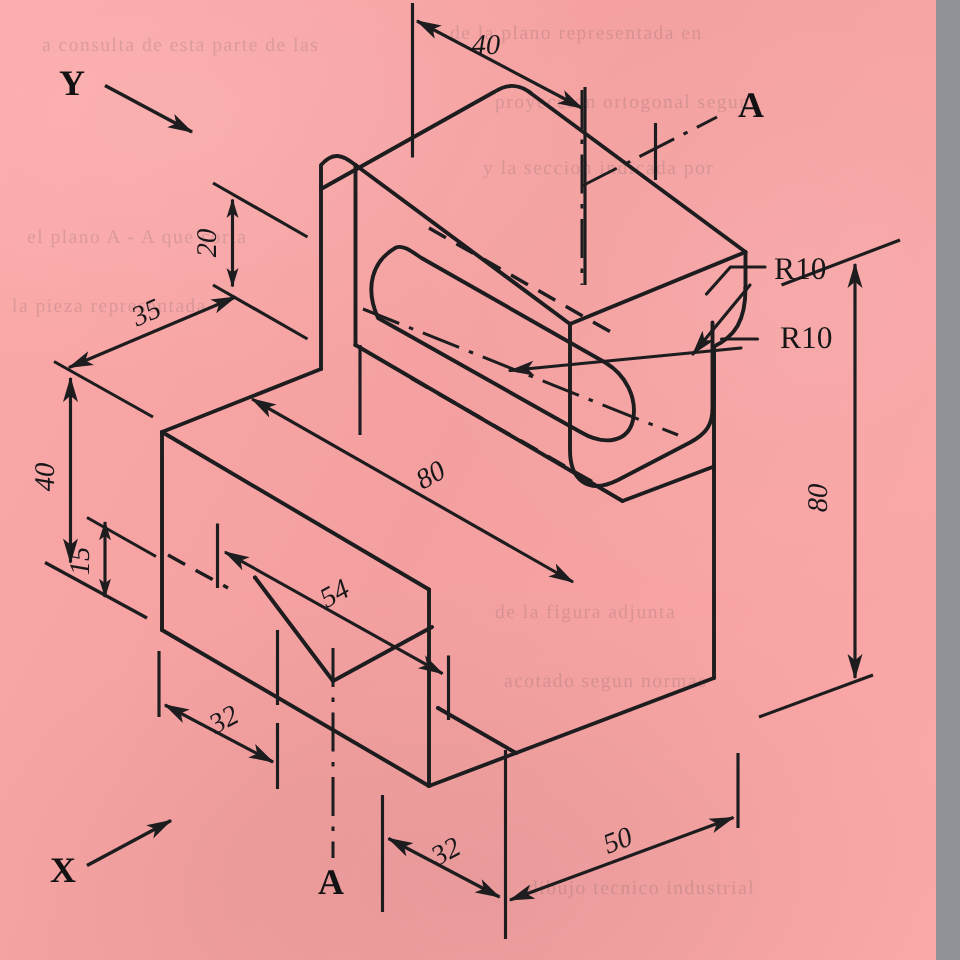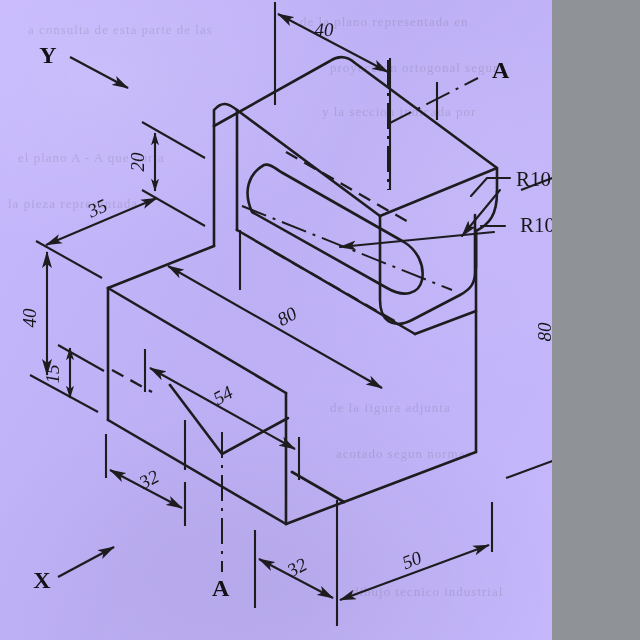--- a/index.html
+++ b/index.html
@@ -6,24 +6,24 @@
   html, body {
     margin: 0;
     padding: 0;
     background: #8f9398;
   }
   body {
     font-family: "Liberation Serif", serif;
   }
   #sheet {
     position: relative;
-    width: 552px;
+    width: 624px;
     height: 640px;
     overflow: hidden;
-    background: #c4b5fd;
+    background: #fca5a5;
   }
   
   #paper-texture {
     position: absolute;
     inset: 0;
     pointer-events: none;
     background:
       radial-gradient(ellipse 70% 40% at 18% 12%, rgba(255,255,255,0.10), rgba(255,255,255,0) 70%),
       radial-gradient(ellipse 60% 50% at 85% 30%, rgba(255,255,255,0.07), rgba(255,255,255,0) 70%),
       radial-gradient(ellipse 80% 45% at 50% 92%, rgba(0,0,0,0.06), rgba(0,0,0,0) 70%),

